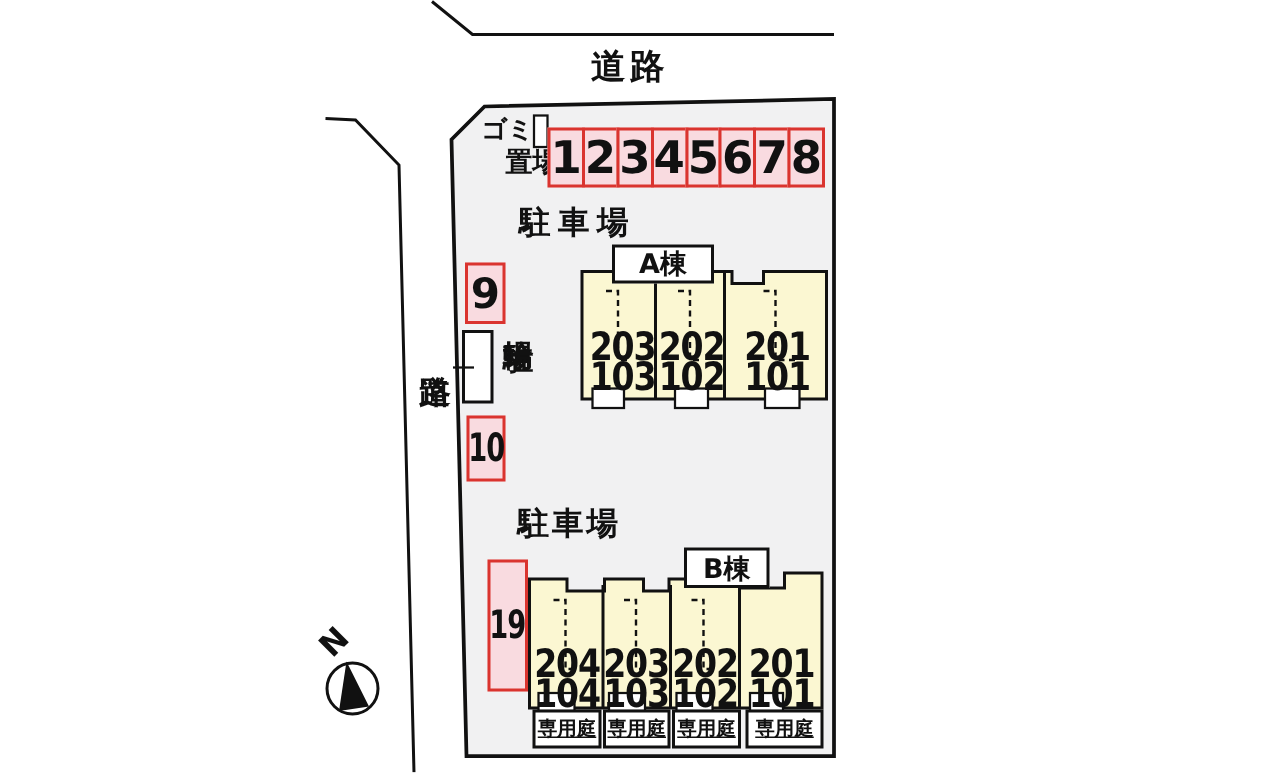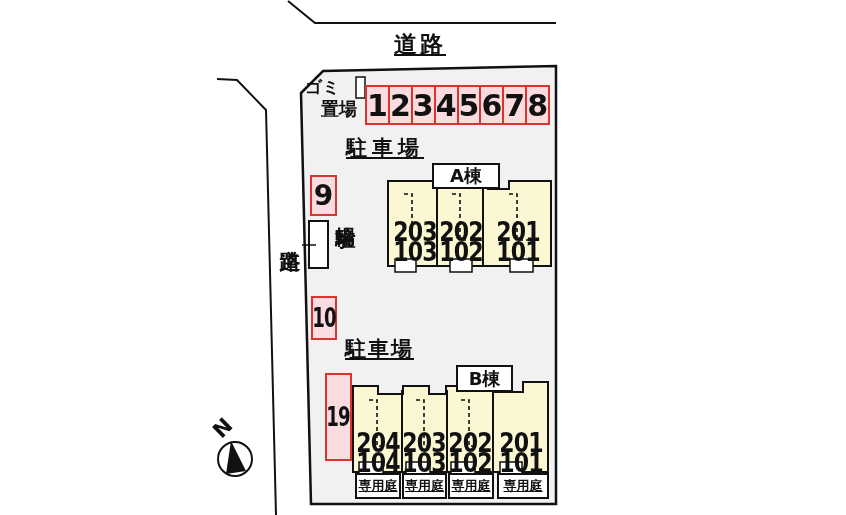--- a/index.html
+++ b/index.html
@@ -1,20 +1,20 @@
 <!DOCTYPE html>
 <html><head>
 <meta charset="utf-8">
 <style>
   html,body{margin:0;padding:0;background:#fff;}
   .stage{position:relative;width:846px;height:515px;background:#ffffff;overflow:hidden;
          font-family:"DejaVu Sans","Liberation Sans",sans-serif;color:#111;}
   .stage svg{position:absolute;left:0;top:0;}
   .abs{position:absolute;}
-  .lbl{position:absolute;font-weight:bold;color:#111;white-space:nowrap;text-decoration:underline;}
+  .lbl{position:absolute;font-weight:bold;color:#111;white-space:nowrap;}
   .vtext{writing-mode:vertical-rl;text-orientation:upright;font-weight:bold;color:#111;position:absolute;}
   .prow{position:absolute;display:flex;}
   .pcell{flex:1;background:#f9dbe0;border:2px solid #da342f;margin-left:-2px;
          display:flex;align-items:center;justify-content:center;
          font-weight:bold;color:#111;overflow:visible;}
   .pcell:first-child{margin-left:0;}
   .pbox{position:absolute;background:#f9dbe0;border:2px solid #da342f;
         display:flex;align-items:center;justify-content:center;font-weight:bold;color:#111;}
   .fs30{font-size:30px;}
   .fs28{font-size:28px;}
@@ -72,21 +72,21 @@
 
     <rect x="356" y="77" width="9" height="21" fill="#fff" stroke="#111" stroke-width="1.5"></rect>
 
     <circle cx="235" cy="459" r="17" fill="#fff" stroke="#111" stroke-width="2"></circle>
     <polygon points="231,441 226,474 246,471" fill="#111"></polygon>
   </svg>
 
   <div class="lbl" style="left:394px;top:29px;font-size:23px;letter-spacing:3px;">道路</div>
   <div class="vtext" style="left:276px;top:234px;font-size:21px;height:60px;">道路</div>
 
-  <div class="abs" style="left:305px;top:77px;line-height:21px;font-weight:bold;font-size:17px;">
+  <div class="abs" style="left:321px;top:77px;line-height:21px;font-weight:bold;font-size:17px;">
     <div>ゴミ</div>
     <div style="font-size:18px;margin-left:16px;">置場</div>
   </div>
 
   <div class="lbl" style="left:346px;top:134px;font-size:21px;letter-spacing:5px;">駐車場</div>
   <div class="lbl" style="left:345px;top:335px;font-size:21px;letter-spacing:2px;">駐車場</div>
 
   <div class="vtext" style="left:333px;top:211px;font-size:20px;height:92px;">駐輪場</div>
 
   <div class="prow" style="left:365px;top:85px;width:172px;height:40px;">
@@ -95,28 +95,28 @@
     <div class="pcell fs30">3</div>
     <div class="pcell fs30">4</div>
     <div class="pcell fs30">5</div>
     <div class="pcell fs30">6</div>
     <div class="pcell fs30">7</div>
     <div class="pcell fs30">8</div>
   </div>
 
 
   <div class="pbox fs28" style="left:310px;top:175px;width:23px;height:37px;">9</div>
-  <div class="pbox" style="left:311px;top:296px;width:22px;height:40px;">
+  <div class="pbox" style="left:311px;top:277px;width:22px;height:40px;">
     <span class="cond2">10</span>
   </div>
   <div class="pbox" style="left:325px;top:373px;width:23px;height:84px;">
     <span class="cond2">19</span>
   </div>
 
-  <div class="lblbox" style="left:432px;top:163px;width:64px;height:22px;">A棟</div>
+  <div class="lblbox" style="left:408px;top:163px;width:64px;height:22px;">A棟</div>
   <div class="lblbox" style="left:420px;top:365px;width:53px;height:23px;margin-left:36px;">B棟</div>
 
   <div class="ustack" style="left:385px;top:222px;">
     <div>203</div>
     <div>103</div>
   </div>
   <div class="ustack" style="left:431px;top:222px;">
     <div>202</div>
     <div>102</div>
   </div>

